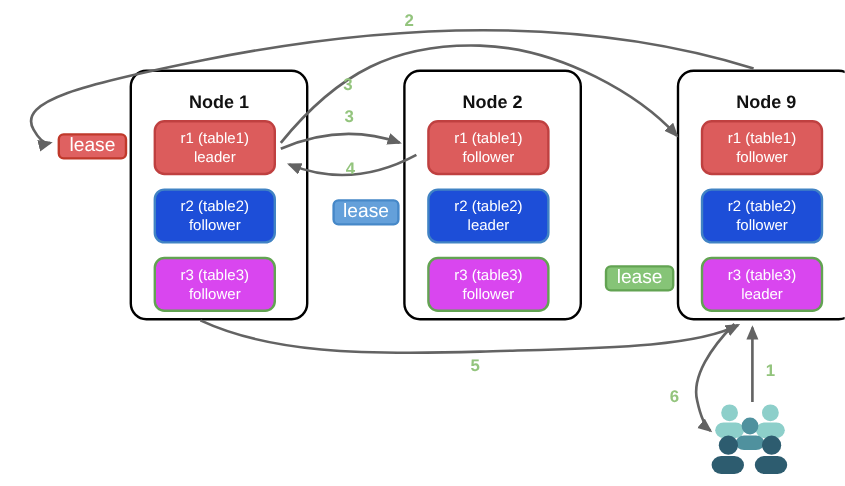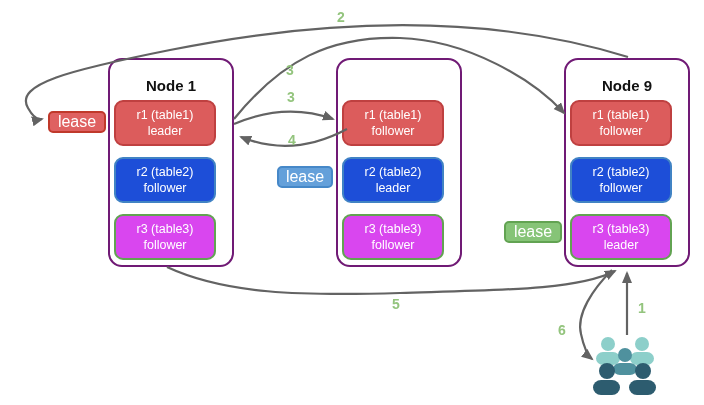--- a/index.html
+++ b/index.html
@@ -1,30 +1,30 @@
 <!DOCTYPE html>
 <html><head>
 <meta charset="utf-8">
 <style>
   html,body{margin:0;padding:0;background:#fff;}
   .canvas{
     position:relative;width:704px;height:405px;background:#ffffff;
     font-family:"Liberation Sans","DejaVu Sans",sans-serif;overflow:hidden;
   }
   .node{
-    position:absolute;width:126px;height:209px;top:58px;
-    background:#ffffff;border:2px solid #701a75;border-radius:14px;
+    position:absolute;width:149px;height:209px;top:58px;
+    background:#ffffff;border:2px solid #000000;border-radius:14px;
     box-sizing:border-box;z-index:1;
   }
   .node-title{
     position:absolute;top:17px;left:0;right:0;text-align:center;
     font-weight:bold;font-size:15px;color:#111111;
   }
   .replica{
-    position:absolute;left:4px;width:102px;height:46px;border-radius:9px;
+    position:absolute;left:18px;width:102px;height:46px;border-radius:9px;
     border:2px solid;box-sizing:border-box;color:#ffffff;font-size:12.5px;
     text-align:center;display:flex;flex-direction:column;justify-content:center;
     line-height:1.3;
   }
   .replica.red{background:#dc5c5c;border-color:#bf4040;}
   .replica.blue{background:#1d4ed8;border-color:#4183c4;}
   .replica.green{background:#d946ef;border-color:#62a352;}
   .pos-r1{top:40px;} .pos-r2{top:97px;} .pos-r3{top:154px;}
   .node1{left:108px;} .node2{left:336px;} .node3{left:564px;}
   .lease{
@@ -56,20 +56,21 @@
       <span>r2 (table2)</span>
       <span>follower</span>
     </div>
     <div class="replica green pos-r3">
       <span>r3 (table3)</span>
       <span>follower</span>
     </div>
   </div>
 
   <div class="node node2">
+    <div class="node-title">Node 2</div>
     <div class="replica red pos-r1">
       <span>r1 (table1)</span>
       <span>follower</span>
     </div>
     <div class="replica blue pos-r2">
       <span>r2 (table2)</span>
       <span>leader</span>
     </div>
     <div class="replica green pos-r3">
       <span>r3 (table3)</span>

